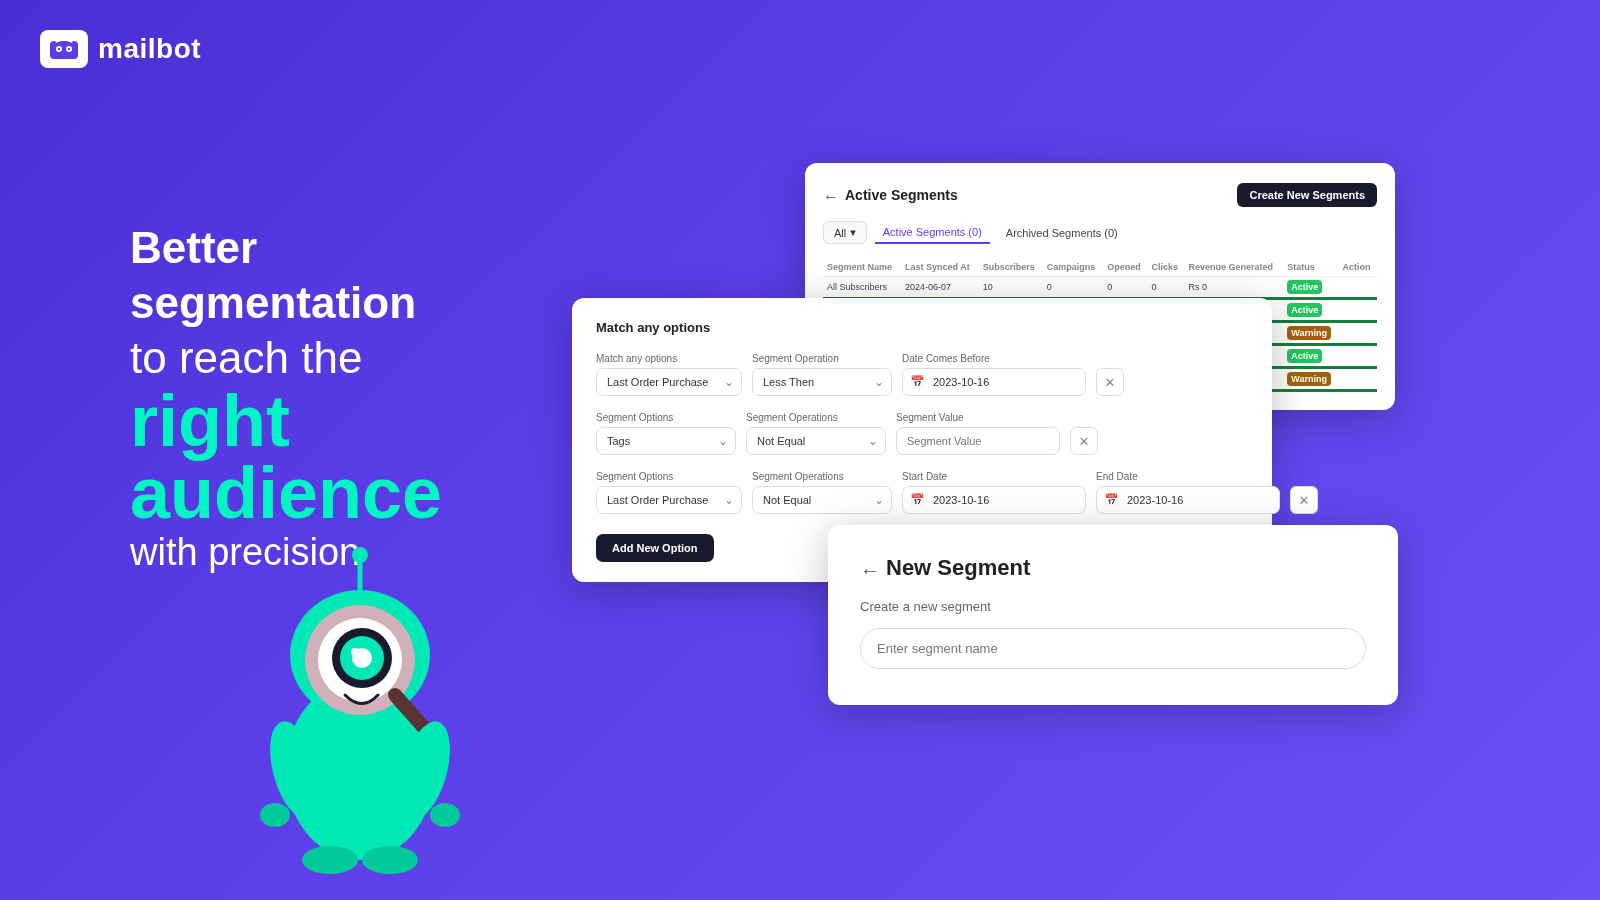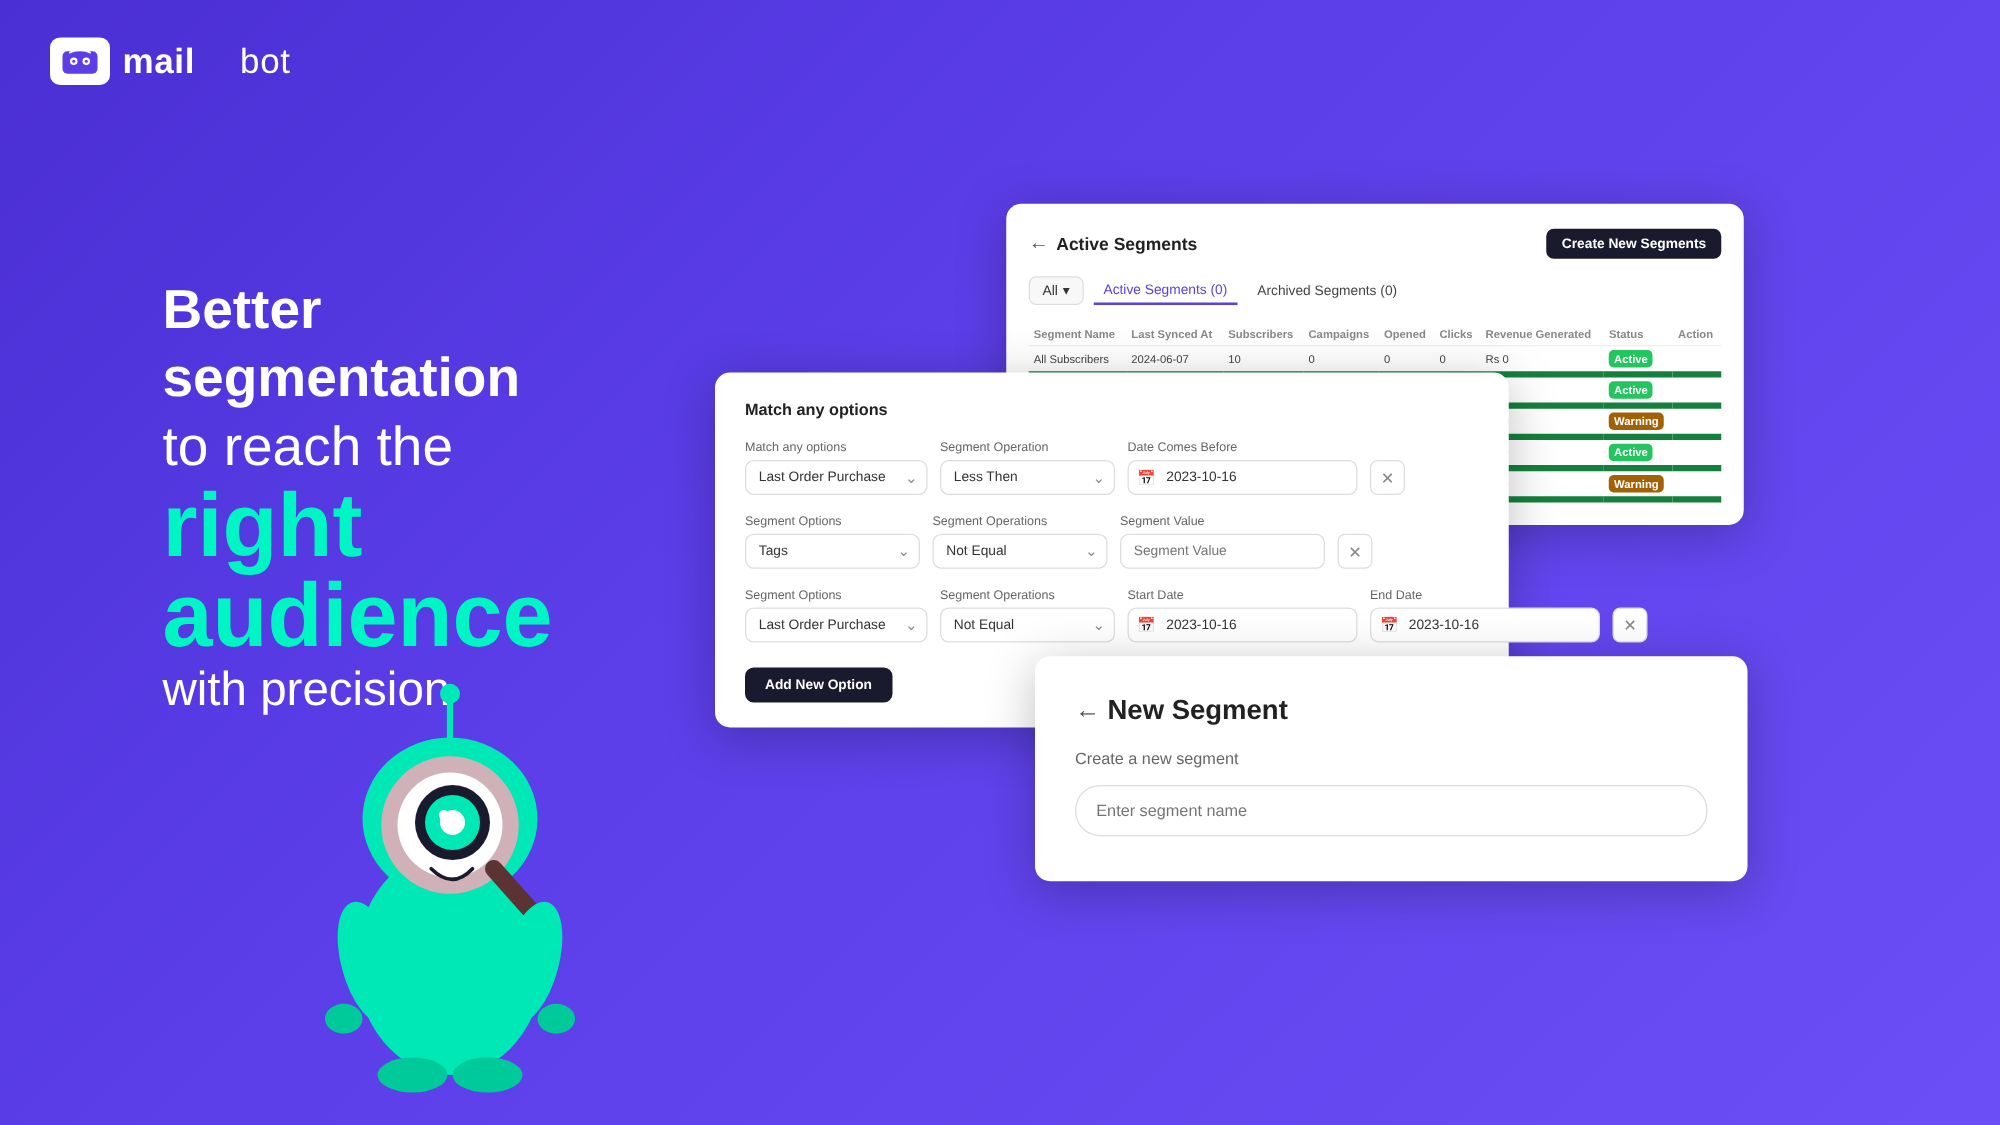--- a/index.html
+++ b/index.html
@@ -29,21 +29,21 @@
       display: flex;
       align-items: center;
       justify-content: center;
     }
     .logo-text {
       color: white;
       font-size: 28px;
       font-weight: 700;
       letter-spacing: 0.5px;
     }
-    .logo-text span { font-weight: 400; margin-left: 36px; }
+    .logo-text span { font-weight: 700; }
 
     
     .hero-text {
       position: absolute;
       left: 130px;
       top: 220px;
       color: white;
       font-size: 44px;
       font-weight: 700;
       line-height: 1.25;
@@ -134,38 +134,38 @@
       color: #888;
       font-weight: 600;
       text-align: left;
       padding: 4px 4px;
       border-bottom: 1px solid #eee;
     }
     .seg-table td {
       font-size: 9px;
       color: #444;
       padding: 5px 4px;
-      border-bottom: 5px solid #15803d;
+      border-bottom: 3px solid #15803d;
     }
     .status-badge {
       border-radius: 4px;
       padding: 2px 4px;
       font-size: 9px;
       font-weight: 600;
       color: white;
     }
     .status-active { background: #22c55e; }
     .status-warning { background: #a16207; }
 
     
     .panel-match {
       position: absolute;
       top: 298px;
       left: 572px;
-      width: 635px;
+      width: 700px;
       background: white;
       border-radius: 12px;
       box-shadow: 0 8px 40px rgba(0,0,0,0.25);
       padding: 22px 24px 20px;
       z-index: 3;
     }
     .panel-match-title {
       font-size: 13px;
       font-weight: 700;
       color: #222;

